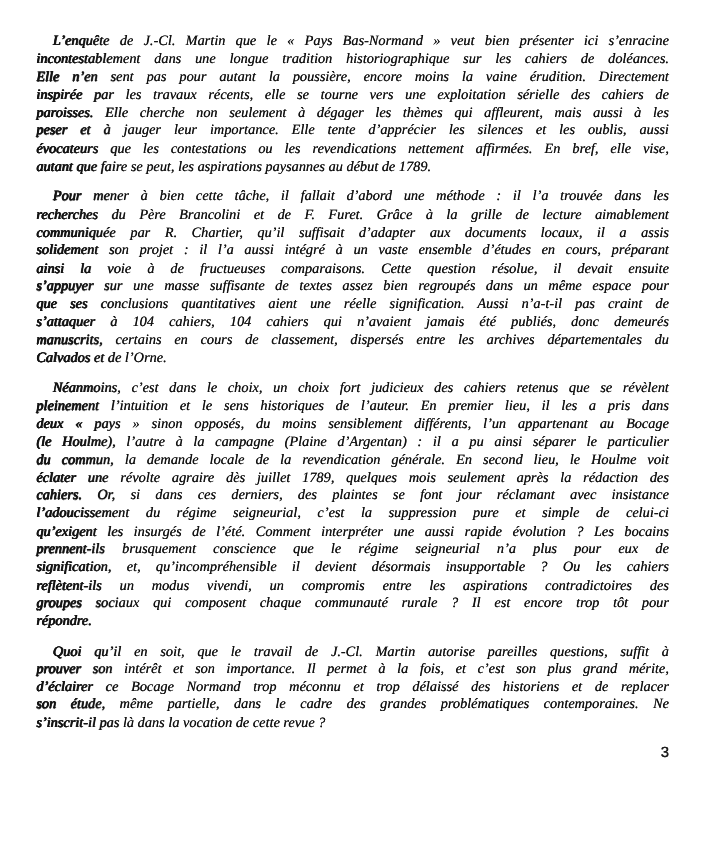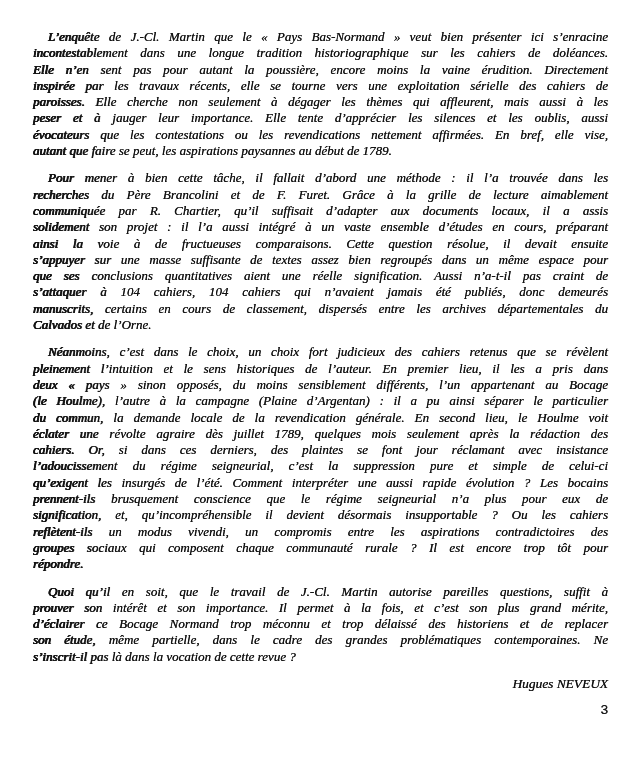--- a/index.html
+++ b/index.html
@@ -170,16 +170,15 @@
           <span class="line last">répondre.</span>
         </p>
         <p class="para">
           <span class="line first">Quoi qu’il en soit, que le travail de J.-Cl. Martin autorise pareilles questions, suffit à</span>
           <span class="line">prouver son intérêt et son importance. Il permet à la fois, et c’est son plus grand mérite,</span>
           <span class="line">d’éclairer ce Bocage Normand trop méconnu et trop délaissé des historiens et de replacer</span>
           <span class="line">son étude, même partielle, dans le cadre des grandes problématiques contemporaines. Ne</span>
           <span class="line last">s’inscrit-il pas là dans la vocation de cette revue ?</span>
         </p>
       </div>
-    <div class="signature">Hugues NEVEUX</div>
     <div class="page-number">3</div>
   </div>
 </div>
 
 </body></html>

